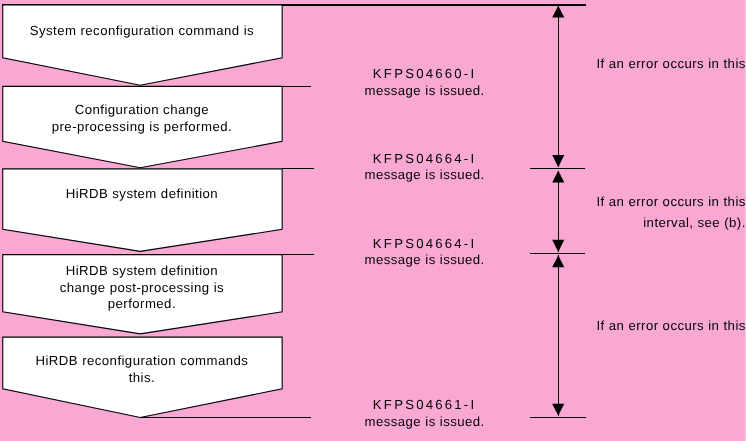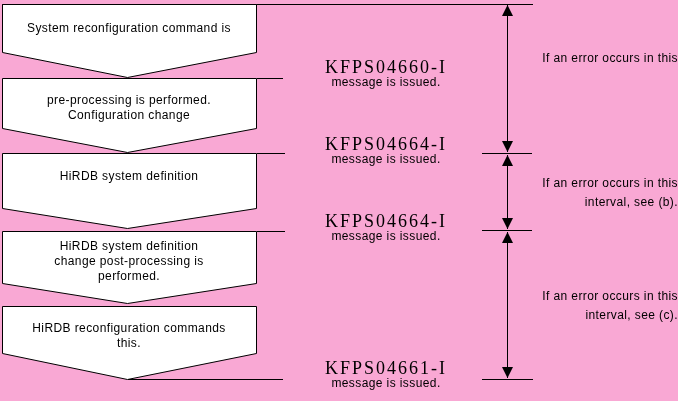--- a/index.html
+++ b/index.html
@@ -32,22 +32,22 @@
   }
   .msg {
     position: absolute;
     left: 306px;
     width: 160px;
     text-align: center;
     line-height: 15px;
     letter-spacing: 0.4px;
   }
   .msg .code {
-    font-family: Liberation Serif, serif;
-    font-size: 18px;
+    font-family: Liberation Sans, sans-serif;
+    font-size: 12px;
     letter-spacing: 2px;
   }
   .interval-label {
     position: absolute;
     left: 530px;
     width: 148px;
     text-align: right;
     line-height: 19px;
     letter-spacing: 0.4px;
   }
@@ -90,22 +90,22 @@
       <line x1="507.5" y1="232" x2="507.5" y2="378" stroke="#000" shape-rendering="crispEdges"></line>
       <polygon points="507.5,232 502,243 513,243" fill="#000"></polygon>
       <polygon points="507.5,378 502,367 513,367" fill="#000"></polygon>
     </g>
   </svg>
 
   <div class="box-label" style="top:21px">
     <div>System reconfiguration command is</div>
   </div>
   <div class="box-label" style="top:93px">
+    <div>Configuration change</div>
     <div>pre-processing is performed.</div>
-    <div>Configuration change</div>
   </div>
   <div class="box-label" style="top:169px">
     <div>HiRDB system definition</div>
   </div>
   <div class="box-label" style="top:239px">
     <div>HiRDB system definition</div>
     <div>change post-processing is</div>
     <div>performed.</div>
   </div>
   <div class="box-label" style="top:321px">
@@ -132,16 +132,15 @@
 
   <div class="interval-label" style="top:49px">
     <div>If an error occurs in this</div>
   </div>
   <div class="interval-label" style="top:174px">
     <div>If an error occurs in this</div>
     <div>interval, see (b).</div>
   </div>
   <div class="interval-label" style="top:287px">
     <div>If an error occurs in this</div>
-    <div>interval, see (c).</div>
   </div>
 
 </div>
 
 </body></html>

